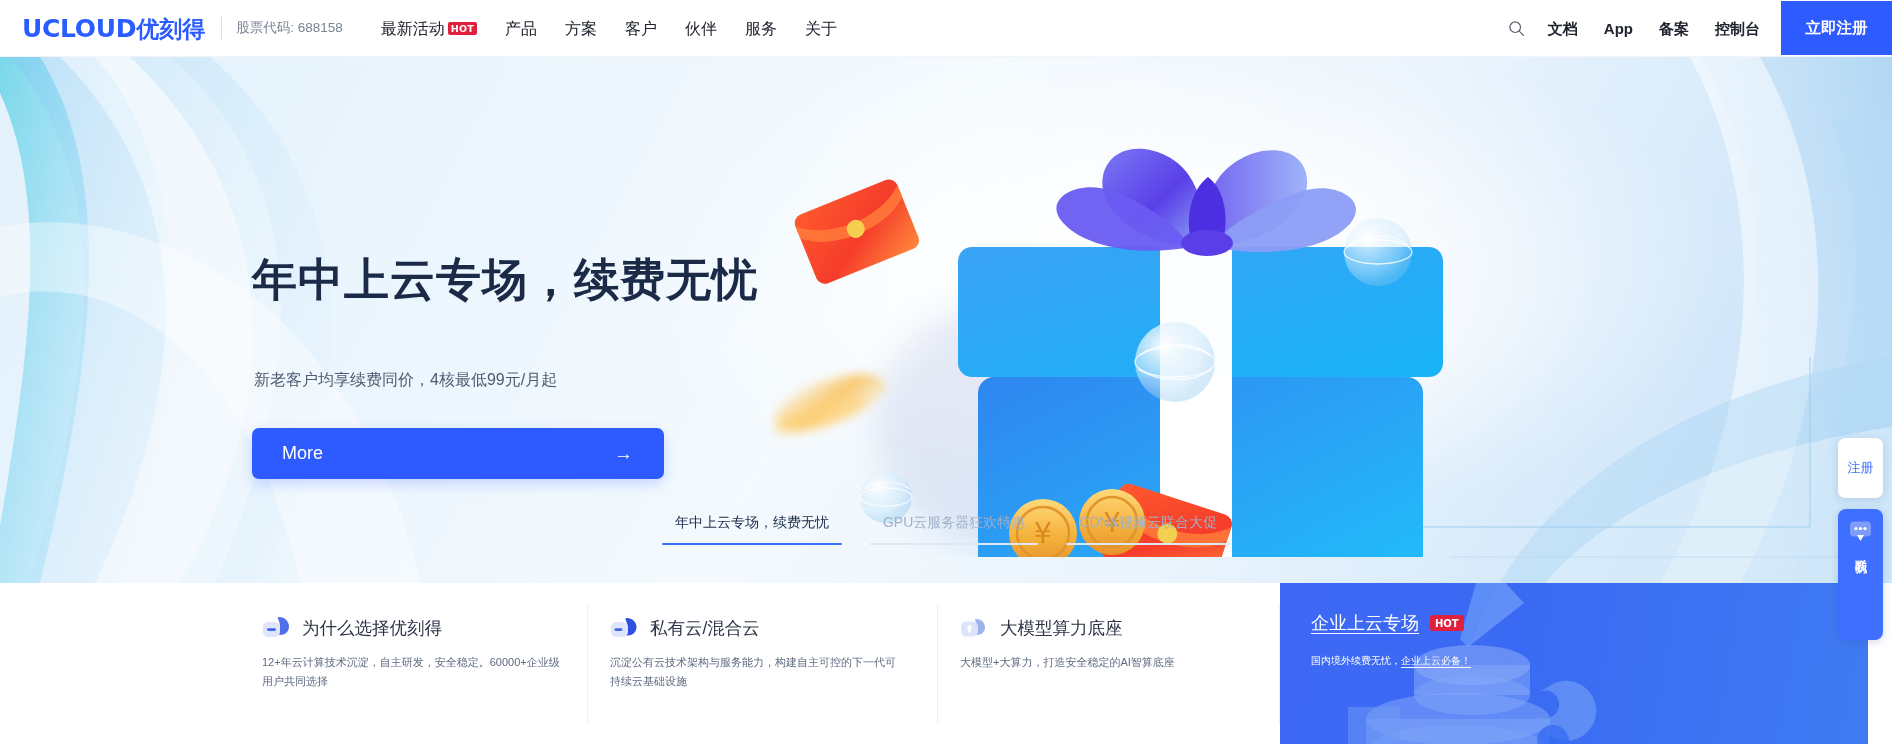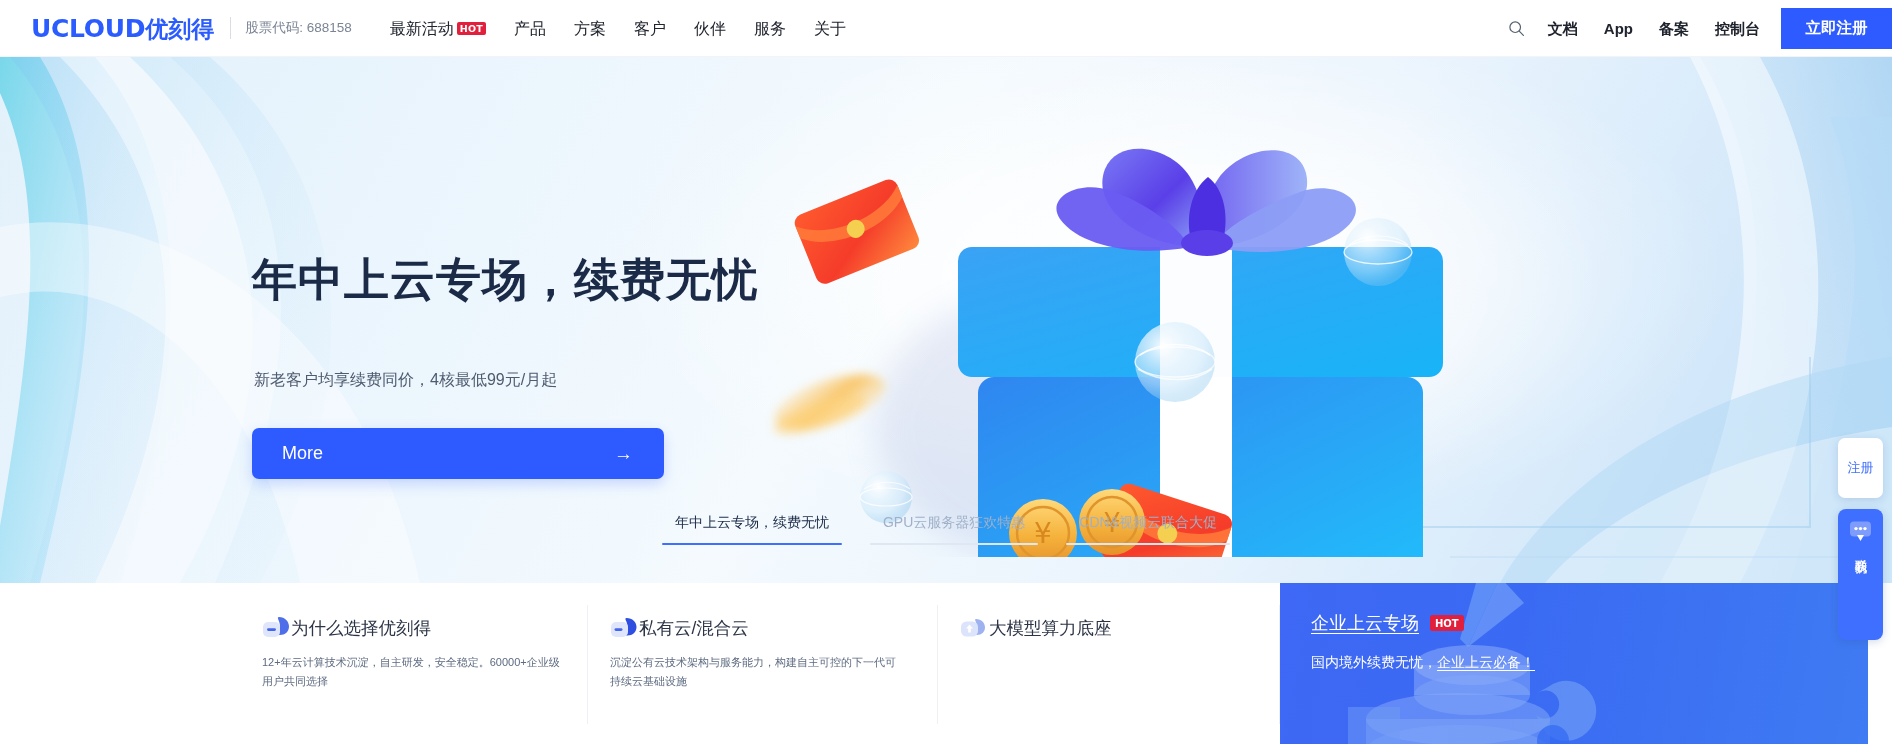--- a/index.html
+++ b/index.html
@@ -12,21 +12,21 @@
 
   
   .header {
     position: absolute; top: 0; left: 0;
     width: 1892px; height: 57px;
     background: #ffffff;
     display: flex; align-items: center;
     z-index: 60;
     border-bottom: 1px solid #f2f4f8;
   }
-  .logo-wrap { display: flex; align-items: center; padding-left: 31px; }
+  .logo-wrap { display: flex; align-items: center; padding-left: 22px; }
   .logo {
     font-size: 25px; font-weight: 700; letter-spacing: -0.3px;
     color: #2a5cff; line-height: 1;
     font-family: "DejaVu Sans", sans-serif;
   }
   .logo .cn { font-size: 23px; letter-spacing: 0px; }
   .logo-divider {
     width: 1px; height: 22px; background: #d8dde6;
     margin: 0 14px 0 16px;
   }
@@ -50,21 +50,21 @@
   }
   .nav-right {
     margin-left: auto; display: flex; align-items: center; height: 57px; font-weight: bold;
   }
   .nav-right .nav-item { font-size: 15px; padding: 0 13px; color: #20242e; }
   .search-icon-btn {
     display: flex; align-items: center; justify-content: center;
     width: 36px; height: 57px; cursor: pointer;
   }
   .signup-btn {
-    width: 111px; height: 41px;
+    width: 111px; height: 54px;
     background: #2e5bff; color: #fff;
     display: flex; align-items: center; justify-content: center;
     font-size: 15.5px; cursor: pointer; margin-left: 8px;
   }
 
   
   .hero {
     position: absolute; top: 57px; left: 0;
     width: 1892px; height: 526px;
     overflow: hidden;
@@ -140,21 +140,21 @@
   .card-1 { width: 588px; }
   .card-2 { width: 350px; }
   .card-3 { width: 342px; }
   .card-sep {
     position: absolute; top: 22px; bottom: 20px; right: 0;
     width: 1px; background: #edf0f5;
   }
   .card-1 { padding-left: 262px; }
   .card-2 { padding-left: 22px; }
   .card-3 { padding-left: 22px; }
-  .card-head { display: flex; align-items: center; gap: 0; margin-bottom: 13px; }
+  .card-head { display: flex; align-items: center; gap: 11px; margin-bottom: 13px; }
   .card-title { font-size: 17.5px; color: #2c3445; white-space: nowrap; }
   .card-desc { font-size: 11px; color: #5d6a80; line-height: 1.75; max-width: 300px; }
   .card-2 .card-desc { max-width: 290px; }
   .card-3 .card-desc { max-width: 320px; white-space: nowrap; }
 
   .promo-card {
     position: relative;
     width: 588px;
     background: linear-gradient(100deg, #3e68f5 0%, #3a6af3 40%, #3f7bf2 100%);
     overflow: hidden;
@@ -170,21 +170,21 @@
   }
   .promo-hot {
     background: #e0203c; color: #fff;
     font-size: 10px; font-weight: 700; line-height: 13px;
     padding: 1.5px 5px 1px 5px; border-radius: 2.5px;
     font-family: "DejaVu Sans", sans-serif;
   }
   .promo-sub {
     position: relative; z-index: 3;
     margin-top: 19px;
-    font-size: 14px; color: #ffffff;
+    font-size: 10px; color: #ffffff;
   }
   .promo-sub .ul { text-decoration: underline; text-underline-offset: 3px; text-decoration-thickness: 1px; }
 
   
   .side-rail { position: absolute; right: 9px; top: 438px; z-index: 80; width: 45px; }
   .rail-register {
     width: 45px; height: 60px;
     background: #ffffff; border-radius: 7px;
     box-shadow: 0 2px 9px rgba(40,70,140,0.16);
     display: flex; align-items: center; justify-content: center;
@@ -440,20 +440,21 @@
 
   <div class="card card-3">
     <div class="card-head">
       <svg width="29" height="25" viewBox="0 0 29 25">
         <path d="M16,4 C21.5,4 25,8 25,12.5 C25,17 21.5,20 17,20 L12,20 C12,20 17,16.5 17,12 C17,7.5 13.5,4 16,4 Z" fill="#9fb2f0"></path>
         <rect x="1" y="6.5" width="17" height="15" rx="5.5" fill="#dbe4fb"></rect>
         <path d="M9.5,9.5 L13,13.5 L10.8,13.5 L10.8,17.5 L8.2,17.5 L8.2,13.5 L6,13.5 Z" fill="#ffffff"></path>
       </svg>
       <div class="card-title">大模型算力底座</div>
     </div>
+    <div class="card-desc">大模型+大算力，打造安全稳定的AI智算底座</div>
     <div class="card-sep"></div>
   </div>
 
   <div class="promo-card">
     <svg class="promo-art" viewBox="0 0 330 200">
       <polygon points="132,0 152,8 120,78 112,70" fill="#8fc0fb" opacity="0.75"></polygon>
       <polygon points="152,8 176,34 120,78" fill="#a8d2fd" opacity="0.65"></polygon>
       <ellipse cx="124" cy="96" rx="58" ry="20" fill="#cfe4fd" opacity="0.55"></ellipse>
       <rect x="66" y="96" width="116" height="30" fill="#cfe4fd" opacity="0.5"></rect>
       <ellipse cx="124" cy="126" rx="58" ry="20" fill="#bcdafd" opacity="0.5"></ellipse>

